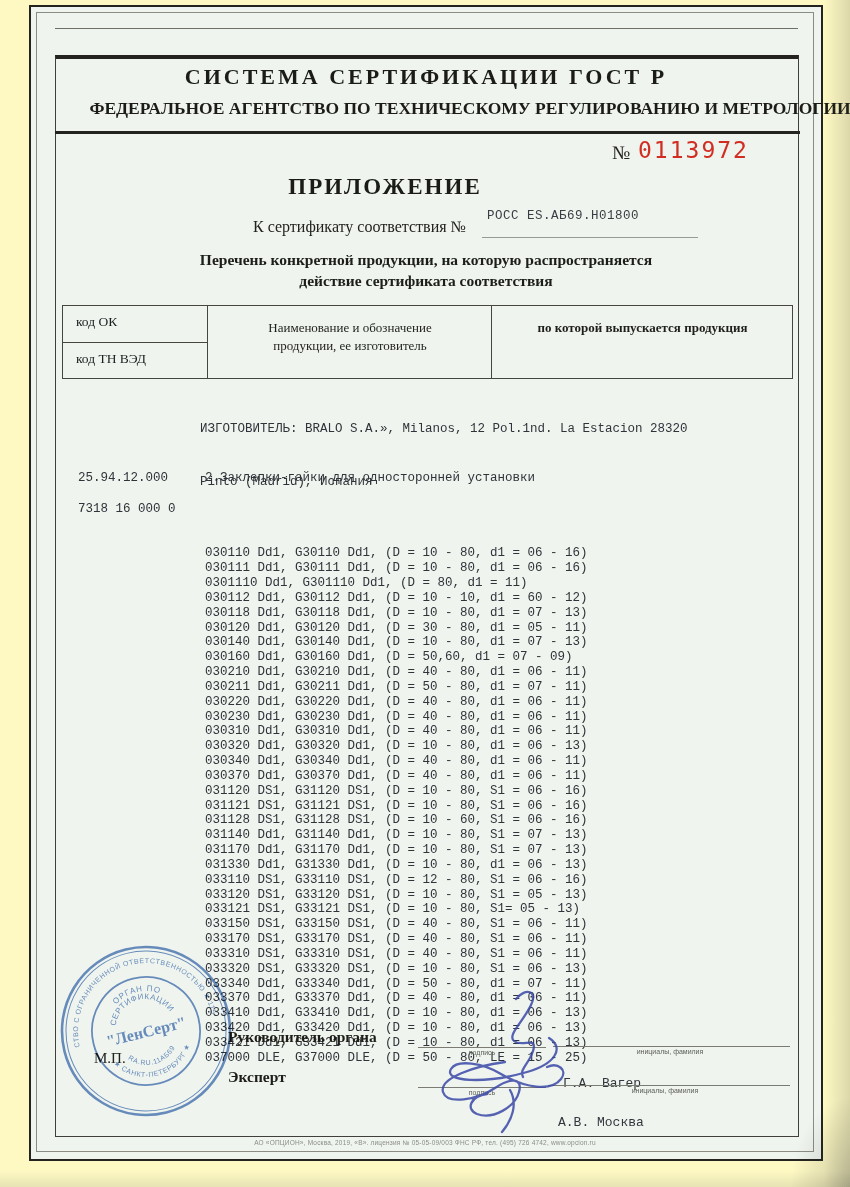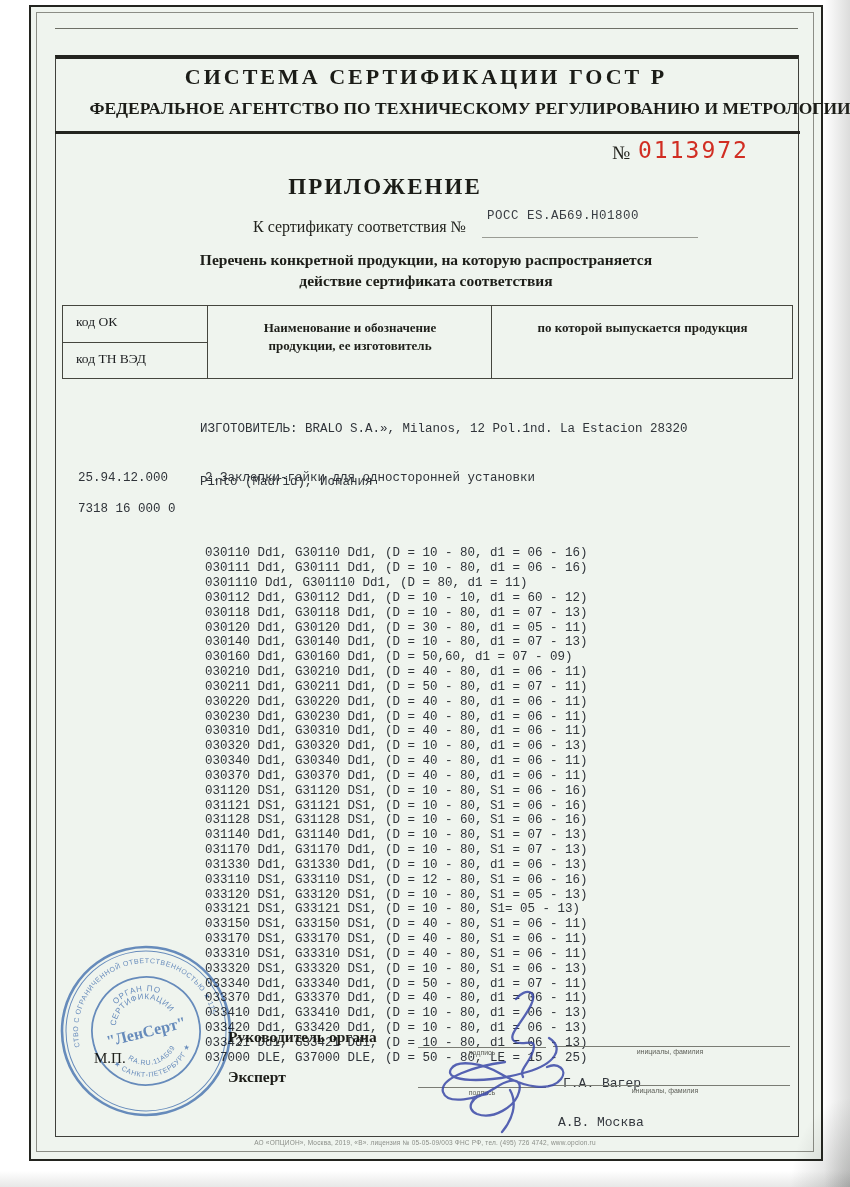--- a/index.html
+++ b/index.html
@@ -1,16 +1,16 @@
 <!DOCTYPE html>
 <html><head>
 <meta charset="utf-8">
 <style>
   html,body{margin:0;padding:0;background:#e7e8e4;}
-  #scan{position:relative;width:850px;height:1187px;background:#ffffff;overflow:hidden;
+  #scan{position:relative;width:850px;height:1187px;background:#fef9c3;overflow:hidden;
         font-family:"Liberation Serif",serif;color:#1c1e20;}
   
   .edge-right{position:absolute;right:0;top:0;width:26px;height:100%;
     background:linear-gradient(to right,rgba(0,0,0,0),rgba(60,62,58,.18));}
   .edge-bottom{position:absolute;left:0;bottom:0;width:100%;height:16px;
     background:linear-gradient(to bottom,rgba(0,0,0,0),rgba(60,62,58,.12));}
   .corner-shade{position:absolute;right:0;bottom:0;width:60px;height:90px;
     background:radial-gradient(ellipse at bottom right,rgba(40,42,40,.22),rgba(0,0,0,0) 70%);}
   
   .frame-outer{position:absolute;left:29px;top:5px;width:790px;height:1152px;
@@ -39,21 +39,21 @@
   .subtitle1{position:absolute;left:55px;top:251px;width:742px;font-weight:bold;font-size:15.5px;color:#1d1e19;}
   .subtitle2{position:absolute;left:55px;top:272px;width:742px;font-weight:bold;font-size:15.5px;color:#1d1e19;}
   
   .tbl{position:absolute;left:62px;top:305px;width:729px;height:72px;border:1.3px solid #45463e;}
   .tbl .v1{position:absolute;left:144px;top:0;width:1.3px;height:100%;background:#45463e;}
   .tbl .v2{position:absolute;left:428px;top:0;width:1.3px;height:100%;background:#45463e;}
   .tbl .h1{position:absolute;left:0;top:36px;width:144px;height:1.3px;background:#45463e;}
   .tbl .c1a{position:absolute;left:13px;top:8px;font-size:13.5px;}
   .tbl .c1b{position:absolute;left:13px;top:45px;font-size:13.5px;}
   .tbl .c2{position:absolute;left:146px;top:13px;width:282px;text-align:center;
-    font-weight:bold;font-size:13px;line-height:18px;color:#1e1f1a;}
+    font-weight:normal;font-size:13px;line-height:18px;color:#1e1f1a;}
   .tbl .c3{position:absolute;left:430px;top:13px;width:299px;text-align:center;
     font-weight:bold;font-size:13px;line-height:18px;color:#1e1f1a;}
   
   .mono{font-family:"Liberation Mono","DejaVu Sans Mono",monospace;color:#30343a;white-space:pre;}
   .manufacturer{position:absolute;left:200px;top:386px;font-size:12.5px;line-height:17.5px;}
   .ok-code{position:absolute;left:78px;top:471px;font-size:12.5px;}
   .group{position:absolute;left:205px;top:471px;font-size:12.5px;}
   .tnved{position:absolute;left:78px;top:502px;font-size:12.5px;}
   .products{position:absolute;left:205px;top:502px;font-size:12.5px;line-height:14.83px;}
   .pline{white-space:pre;}

